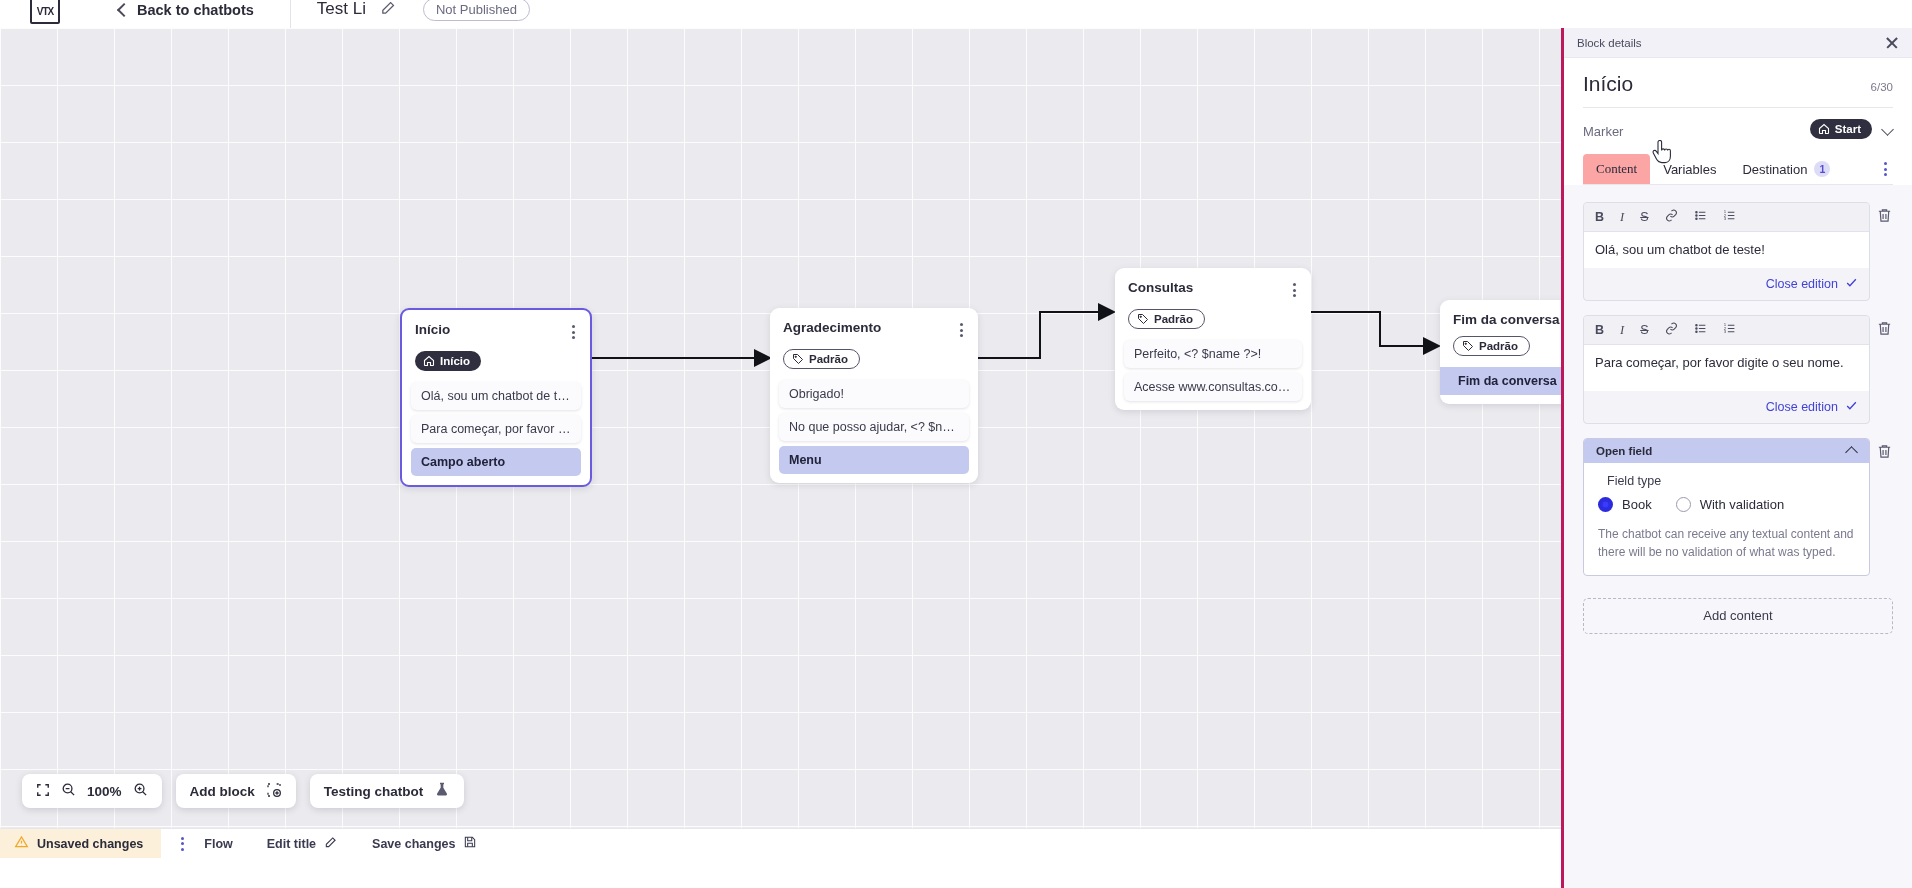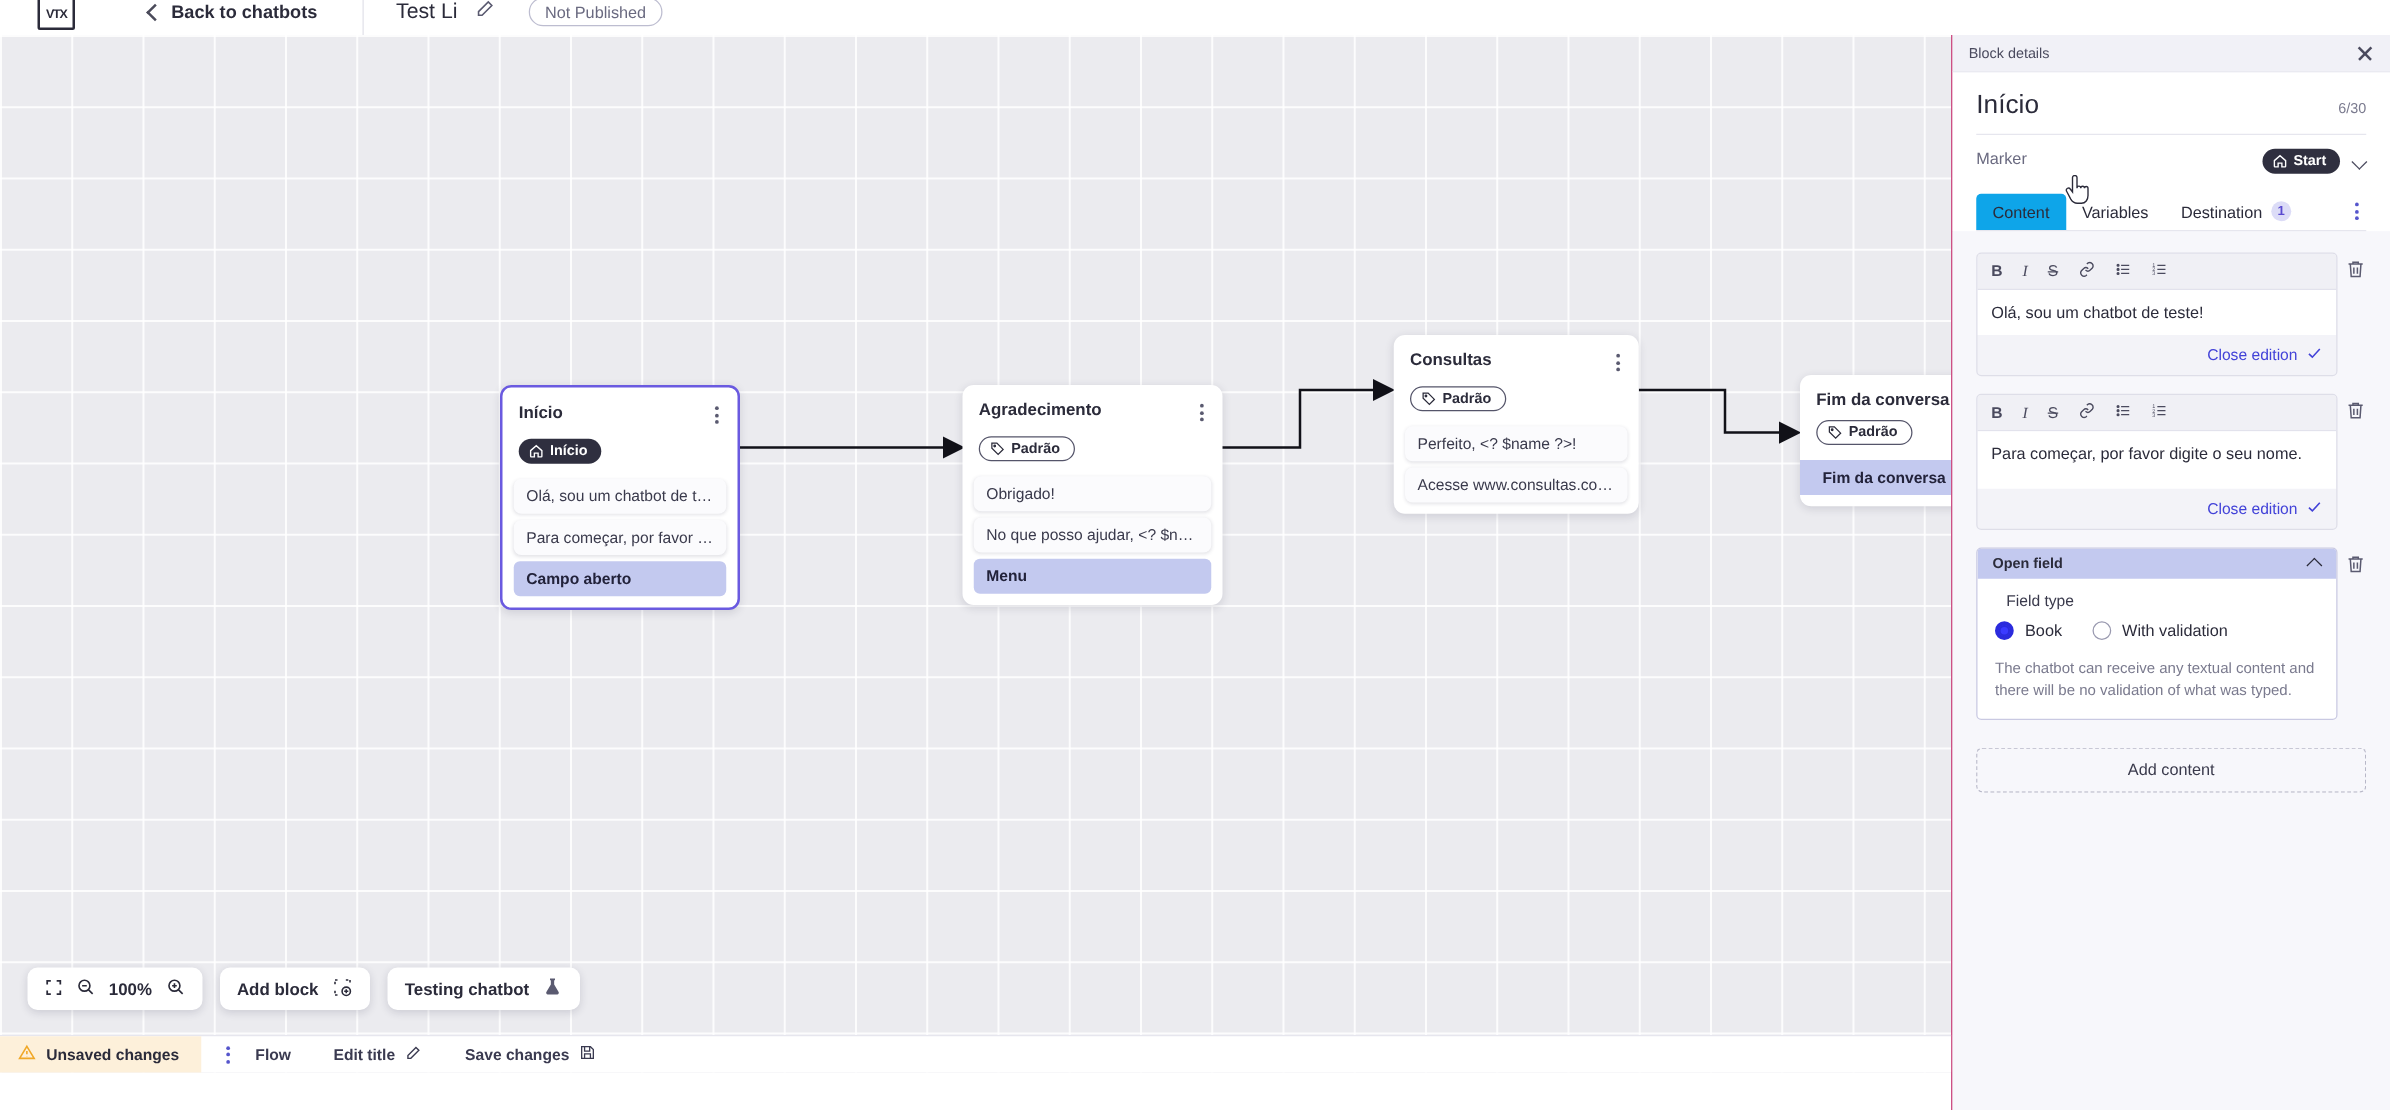--- a/index.html
+++ b/index.html
@@ -116,57 +116,57 @@
   .sb-kebab { margin: 0 18px; }
   .sb-kebab i { background: #5555cc; }
   .sb-item {
     display: flex; align-items: center; gap: 8px; font-size: 12.5px;
     font-weight: 700; color: #3a3a50; margin-right: 34px; cursor: pointer;
   }
 
   
   .panel {
     position: absolute; right: 0; top: 28px; width: 351px; height: 860px;
-    background: #f7f7fb; border-left: 1px solid #be185d; display: flex; flex-direction: column;
+    background: #f7f7fb; border-left: 3px solid #be185d; display: flex; flex-direction: column;
   }
   .panel-head {
     height: 30px; background: #f1f1f7; display: flex; align-items: center;
     justify-content: space-between; padding: 0 13px; border-bottom: 1px solid #e8e8f0;
   }
   .panel-head-title { font-size: 11.5px; color: #4a4a5e; }
   .close-x { width: 14px; height: 14px; position: relative; cursor: pointer; }
   .close-x::before, .close-x::after {
     content: ""; position: absolute; left: 0; top: 6px; width: 14px; height: 1.6px; background: #4a4a5e;
   }
   .close-x::before { transform: rotate(45deg); }
   .close-x::after { transform: rotate(-45deg); }
 
   .panel-body { background: #ffffff; padding: 14px 19px 0 19px; }
   .blk-title-row { display: flex; align-items: baseline; justify-content: space-between; }
   .blk-title { font-size: 21px; color: #2b2b3a; }
   .blk-count { font-size: 11.5px; color: #7a7a8e; }
   .hr { height: 1px; background: #e6e6ee; margin: 11px 0 0 0; }
-  .marker-row { display: flex; align-items: flex-start; justify-content: space-between; padding: 11px 0 0 0; }
+  .marker-row { display: flex; align-items: flex-end; justify-content: space-between; padding: 11px 0 0 0; }
   .marker-label { font-size: 13px; color: #6a6a80; }
   .marker-right { display: flex; align-items: center; gap: 10px; }
   .chev-down { width: 11px; height: 11px; position: relative; cursor: pointer; }
   .chev-down::before {
     content: ""; position: absolute; left: 1px; top: 1px; width: 8px; height: 8px;
     border-right: 1.8px solid #4a4a5e; border-bottom: 1.8px solid #4a4a5e; transform: rotate(45deg);
   }
 
   .panel-tabs {
     display: flex; align-items: center; margin-top: 15px;
     border-bottom: 1px solid #e6e6ee; position: relative;
   }
   .ptab {
     font-size: 13px; color: #2b2b3a; padding: 7px 13px; cursor: pointer; white-space: nowrap;
     display: flex; align-items: center; gap: 7px; border-radius: 4px 4px 0 0;
   }
-  .ptab.active { background: #0ea5e9; font-weight: 400; }
+  .ptab.active { background: #fca5a5; font-weight: 400; font-family: Liberation Serif, serif; }
   .dest-badge {
     background: #dcdcf7; color: #5a4ad0; font-size: 10.5px; font-weight: 700;
     width: 16px; height: 16px; border-radius: 50%; display: flex; align-items: center; justify-content: center;
   }
   .ptab-kebab { margin-left: auto; margin-right: 4px; }
   .ptab-kebab i { background: #5555cc; }
 
   .panel-scroll { flex: 1; background: #f7f7fb; padding: 17px 19px 0 19px; overflow: hidden; }
 
   .edit-card-row { display: flex; align-items: flex-start; gap: 6px; margin-bottom: 14px; }

